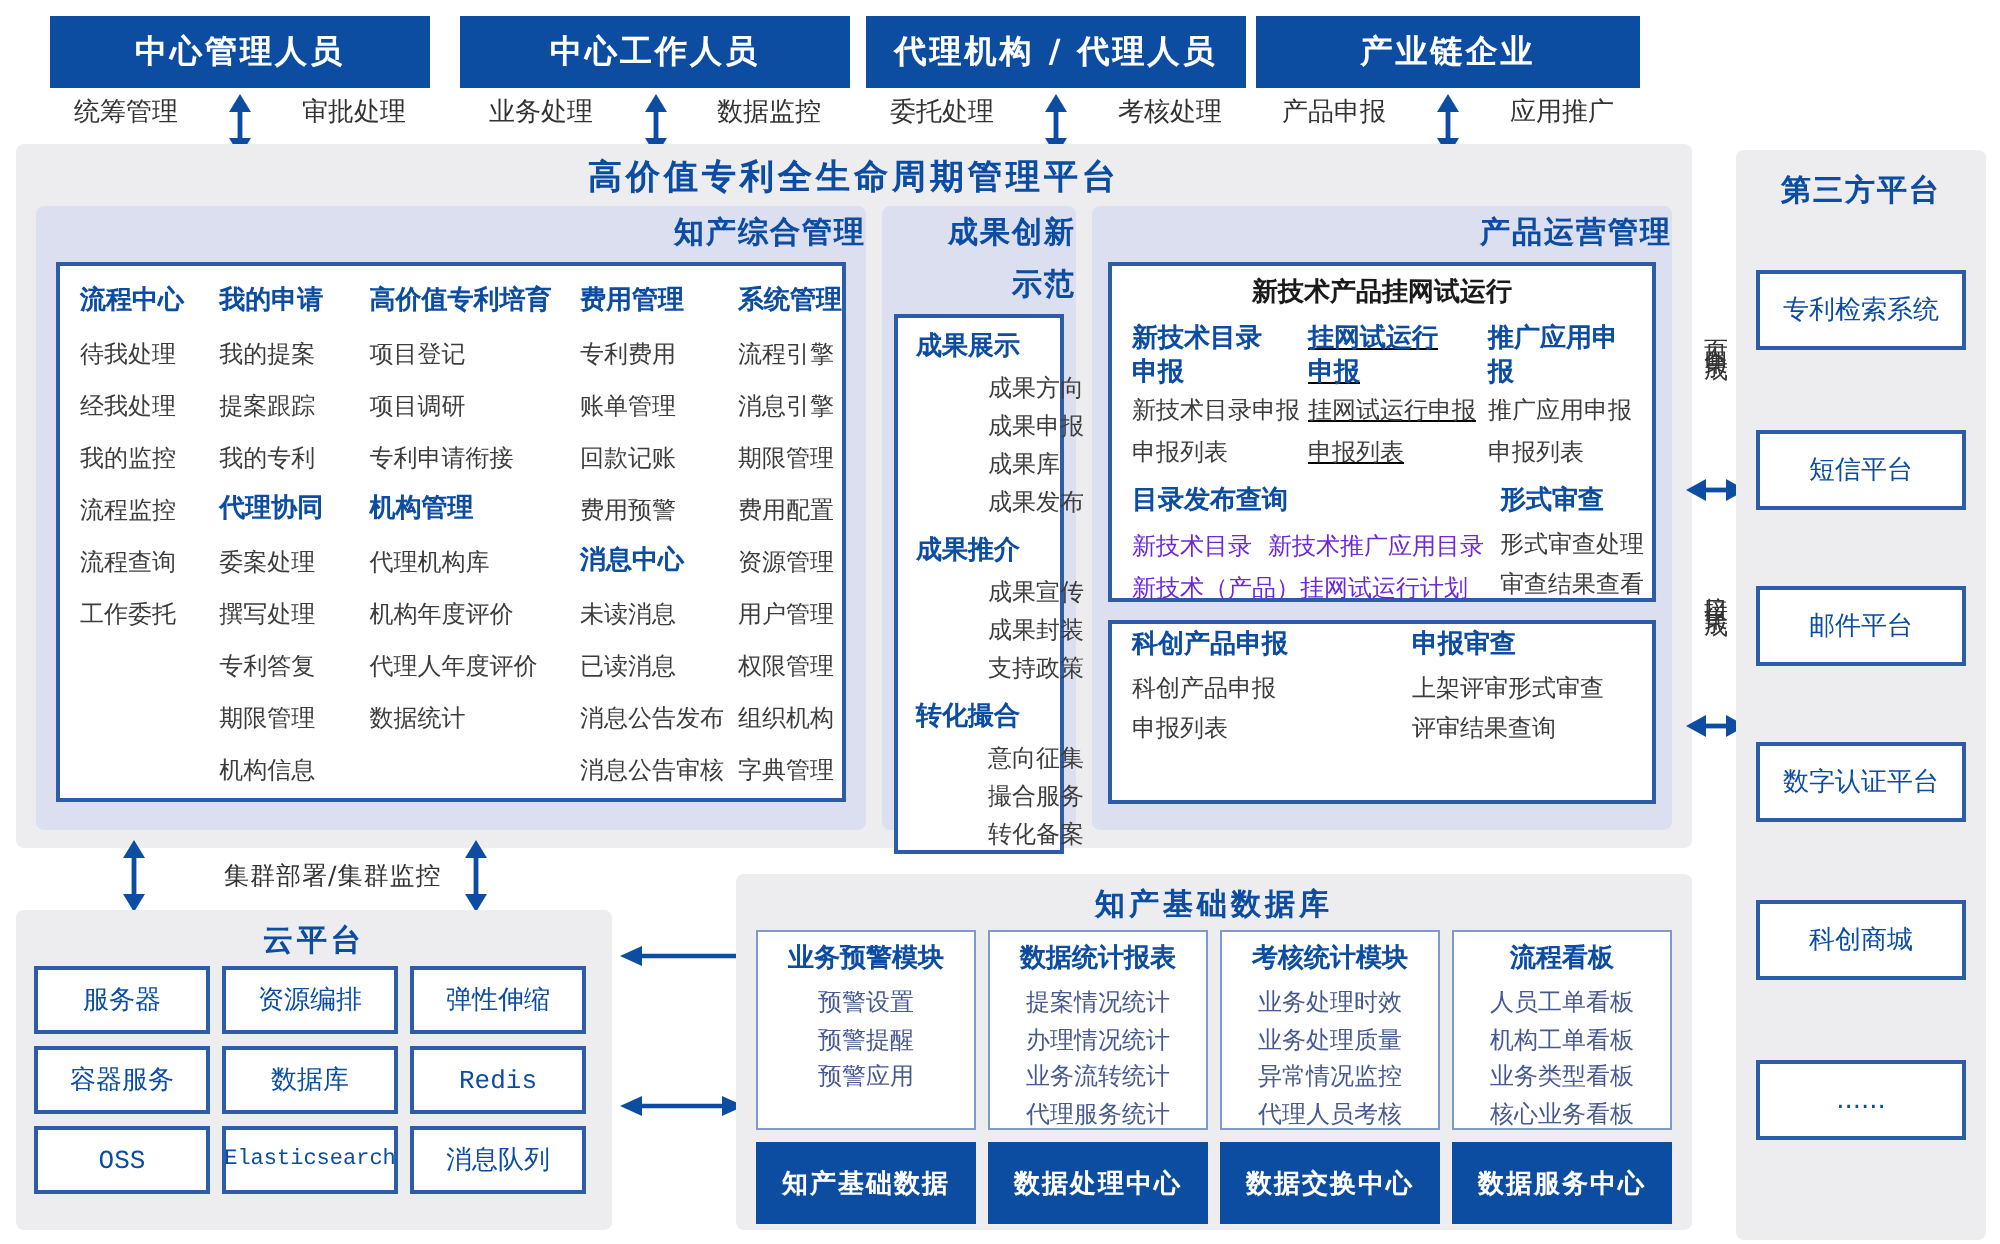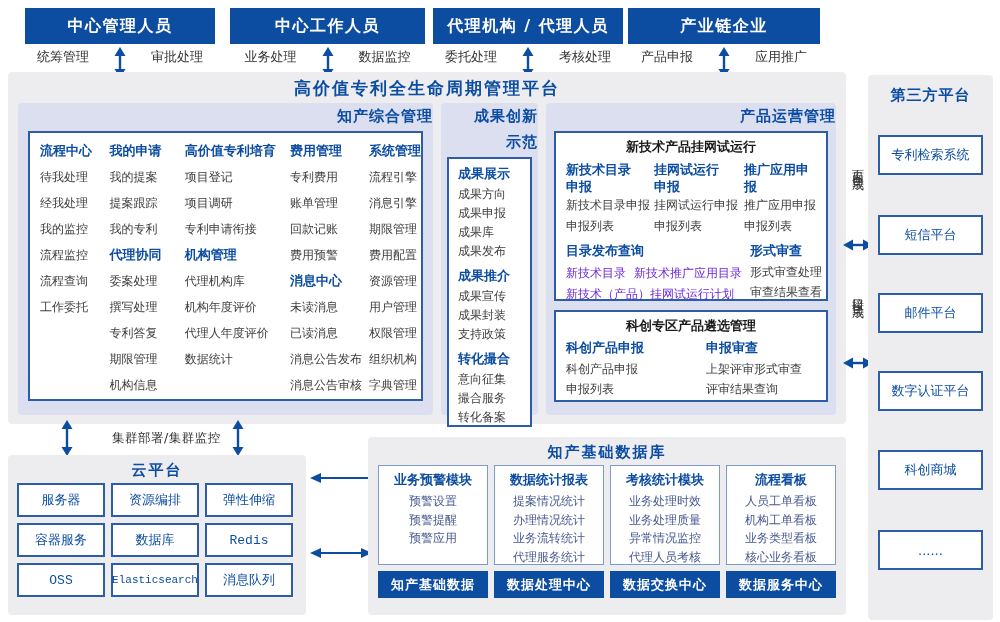--- a/index.html
+++ b/index.html
@@ -35,29 +35,29 @@
     box-sizing:border-box;display:flex;padding:5px 0 0 10px;}
   .ip-col:nth-child(1){width:74px;}
   .ip-col:nth-child(2){width:80px;}
   .ip-col:nth-child(3){width:112px;}
   .ip-col:nth-child(4){width:84px;}
   .ip-col:nth-child(5){flex:1;}
 
   .ach-inner{margin:2px 6px 0;height:270px;background:#fff;border:2px solid #2d5ca9;
     box-sizing:border-box;padding:0 0 0 9px;}
   .ach-inner .group-title{line-height:23px;margin-top:3px;}
-  .ach-inner .item{line-height:19px;}
+  .ach-inner .item{line-height:19px;margin-left:36px;}
 
   .po-box{margin:0 8px;background:#fff;border:2px solid #2d5ca9;box-sizing:border-box;}
   .po-box-a{margin-top:2px;height:170px;}
   .po-box-b{margin-top:9px;height:92px;}
   .po-box-title{text-align:center;font-size:13px;font-weight:bold;color:#1a1a1a;line-height:22px;padding-top:3px;}
   .po-a-cols{display:flex;padding:0 8px 0 10px;}
   .po-a-col:nth-child(1){width:88px;}
-  .po-a-col:nth-child(2){width:90px;}
+  .po-a-col:nth-child(2){width:90px;text-decoration:underline;}
   .po-a-col:nth-child(3){flex:1;}
   .po-a-col .group-title{line-height:17px;padding-top:3px;min-height:37px;box-sizing:border-box;white-space:normal;}
   .po-a-col:nth-child(-n+2) .group-title{padding-right:16px;}
   .po-a-col .item{line-height:21px;}
   .po-a-row2{display:flex;padding:0 4px 0 10px;margin-top:3px;}
   .po-a-row2 .group-title{line-height:22px;}
   .po-left{flex:0 0 184px;}
   .po-right{flex:1;}
   .cat-item{display:inline-block;font-size:12px;color:#6d28d9;line-height:20px;margin-right:8px;white-space:nowrap;}
   .po-right .item{line-height:20px;}
@@ -87,21 +87,21 @@
   .cloud-item:nth-child(8){font-size:11px;}
 
   
   .db{position:absolute;left:368px;top:437px;width:478px;height:178px;background:#ededf0;border-radius:4px;}
   .db-header{text-align:center;color:#0c4da2;font-weight:bold;font-size:15px;line-height:24px;margin-top:3px;letter-spacing:2px;}
   .db-cols{display:flex;gap:6px;padding:0 10px;margin-top:1px;}
   .db-module{flex:1;height:100px;background:#fff;border:1.5px solid #7e99cc;box-sizing:border-box;text-align:center;}
   .db-module .group-title{line-height:24px;padding-top:2px;}
   .db-module .item{font-size:12px;color:#47598f;line-height:18.5px;}
   .db-bars{display:flex;gap:6px;padding:0 10px;margin-top:6px;}
-  .db-bar{flex:1;height:27px;background:#0c4da2;color:#fff;font-weight:bold;font-size:13px;
+  .db-bar{flex:1;height:41px;background:#0c4da2;color:#fff;font-weight:bold;font-size:13px;
     display:flex;align-items:center;justify-content:center;letter-spacing:1px;}
 </style>
 </head>
 <body>
 
 <div class="canvas">
 
   <div id="roles-row">
       <div class="role-unit">
         <div class="role-box">中心管理人员</div>
@@ -266,21 +266,20 @@
           <div class="po-right">
             <div class="group-title">形式审查</div>
             <div id="fr-items">
                 <div class="item">形式审查处理</div>
                 <div class="item">审查结果查看</div>
               </div>
           </div>
         </div>
       </div>
       <div class="po-box po-box-b">
-        <div class="po-box-title">科创专区产品遴选管理</div>
         <div class="po-b-cols" id="po-b-cols">
             <div class="po-b-col">
               <div class="group-title">科创产品申报</div>
               <div class="item">科创产品申报</div>
               <div class="item">申报列表</div>
             </div>
             <div class="po-b-col">
               <div class="group-title">申报审查</div>
               <div class="item">上架评审形式审查</div>
               <div class="item">评审结果查询</div>

